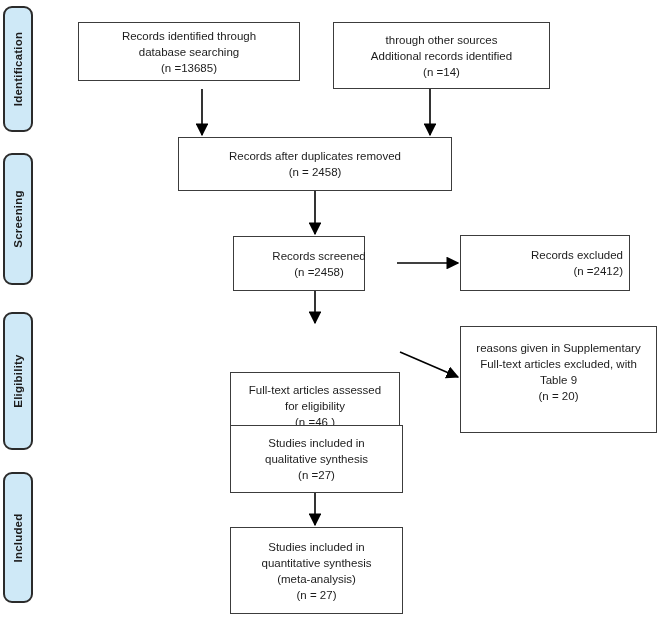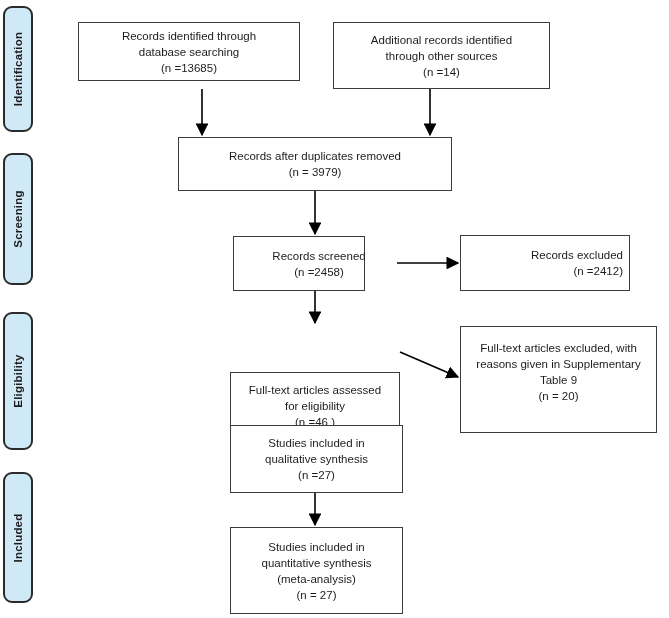--- a/index.html
+++ b/index.html
@@ -90,49 +90,49 @@
     <span class="vlabel">Included</span>
   </div>
 
   <div class="fbox" style="left:78px; top:22px; width:222px; height:59px;">
     <div class="line">Records identified through</div>
     <div class="line">database searching</div>
     <div class="line">(n =13685)</div>
   </div>
 
   <div class="fbox" style="left:333px; top:22px; width:217px; height:67px;">
+    <div class="line">through other sources</div>
     <div class="line">Additional records identified</div>
-    <div class="line">through other sources</div>
     <div class="line">(n =14)</div>
   </div>
 
   <div class="fbox" style="left:178px; top:137px; width:274px; height:54px;">
     <div class="line">Records after duplicates removed</div>
-    <div class="line">(n = 3979)</div>
+    <div class="line">(n = 2458)</div>
   </div>
 
   <div class="fbox" style="left:233px; top:236px; width:132px; height:55px;padding-left:46px;">
     <div class="line">Records screened</div>
     <div class="line">(n =2458)</div>
   </div>
 
   <div class="fbox" style="left:460px; top:235px; width:170px; height:56px;align-items:flex-end;">
     <div class="line">Records excluded</div>
     <div class="line">(n =2412)</div>
   </div>
 
   <div class="fbox" style="left:230px; top:325px; width:170px; height:67px;margin-top:47px;">
     <div class="line">Full-text articles assessed</div>
     <div class="line">for eligibility</div>
     <div class="line">(n =46 )</div>
   </div>
 
   <div class="fbox top-align" style="left:460px; top:326px; width:197px; height:107px;">
+    <div class="line">reasons given in Supplementary</div>
     <div class="line">Full-text articles excluded, with</div>
-    <div class="line">reasons given in Supplementary</div>
     <div class="line">Table 9</div>
     <div class="line">(n = 20)</div>
   </div>
 
   <div class="fbox" style="left:230px; top:425px; width:173px; height:68px;">
     <div class="line">Studies included in</div>
     <div class="line">qualitative synthesis</div>
     <div class="line">(n =27)</div>
   </div>
 

